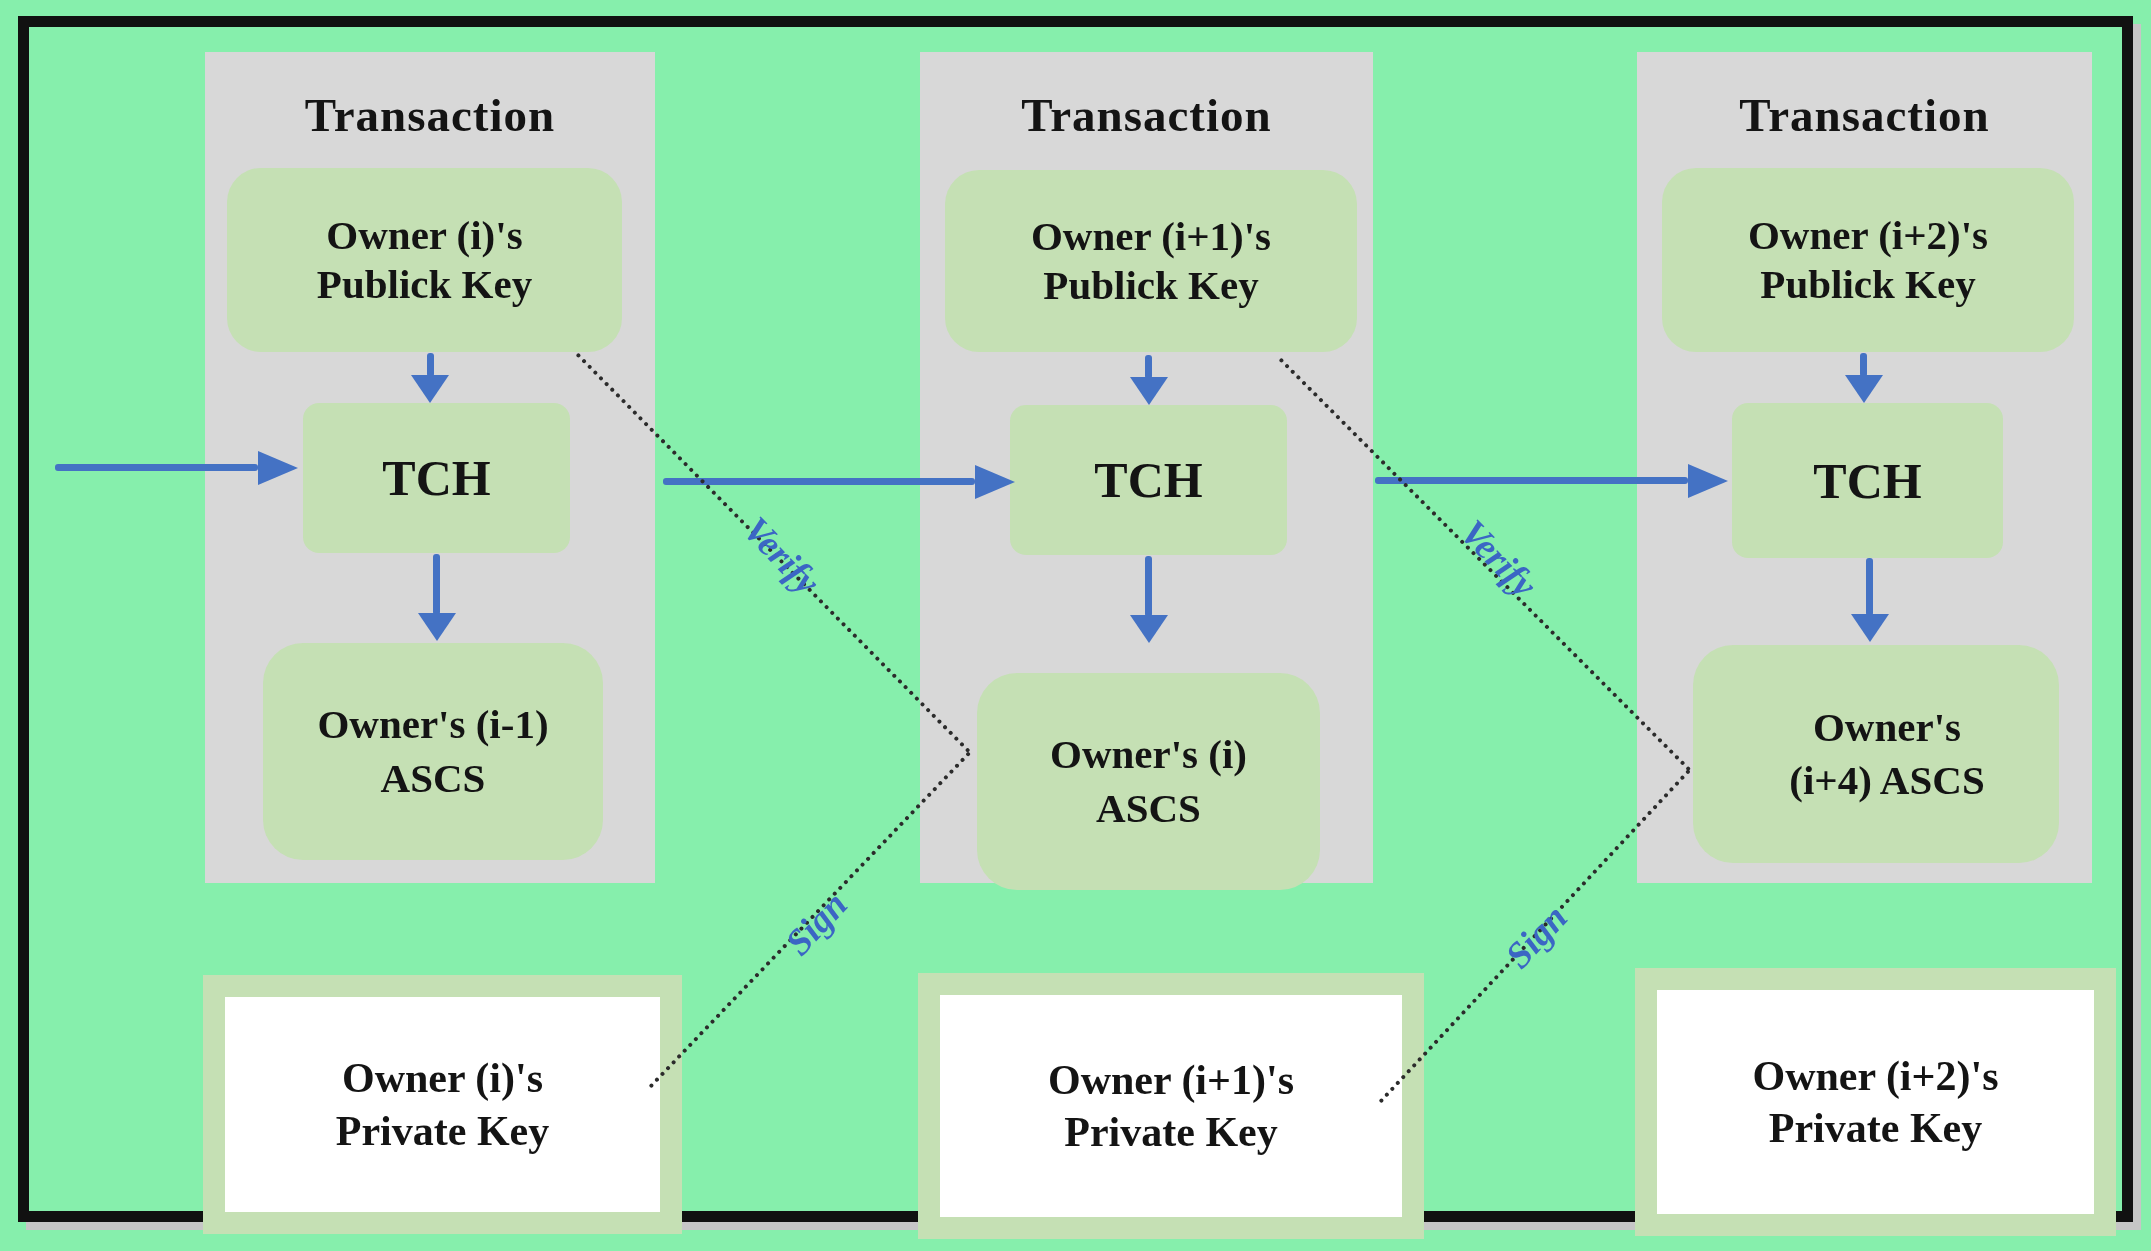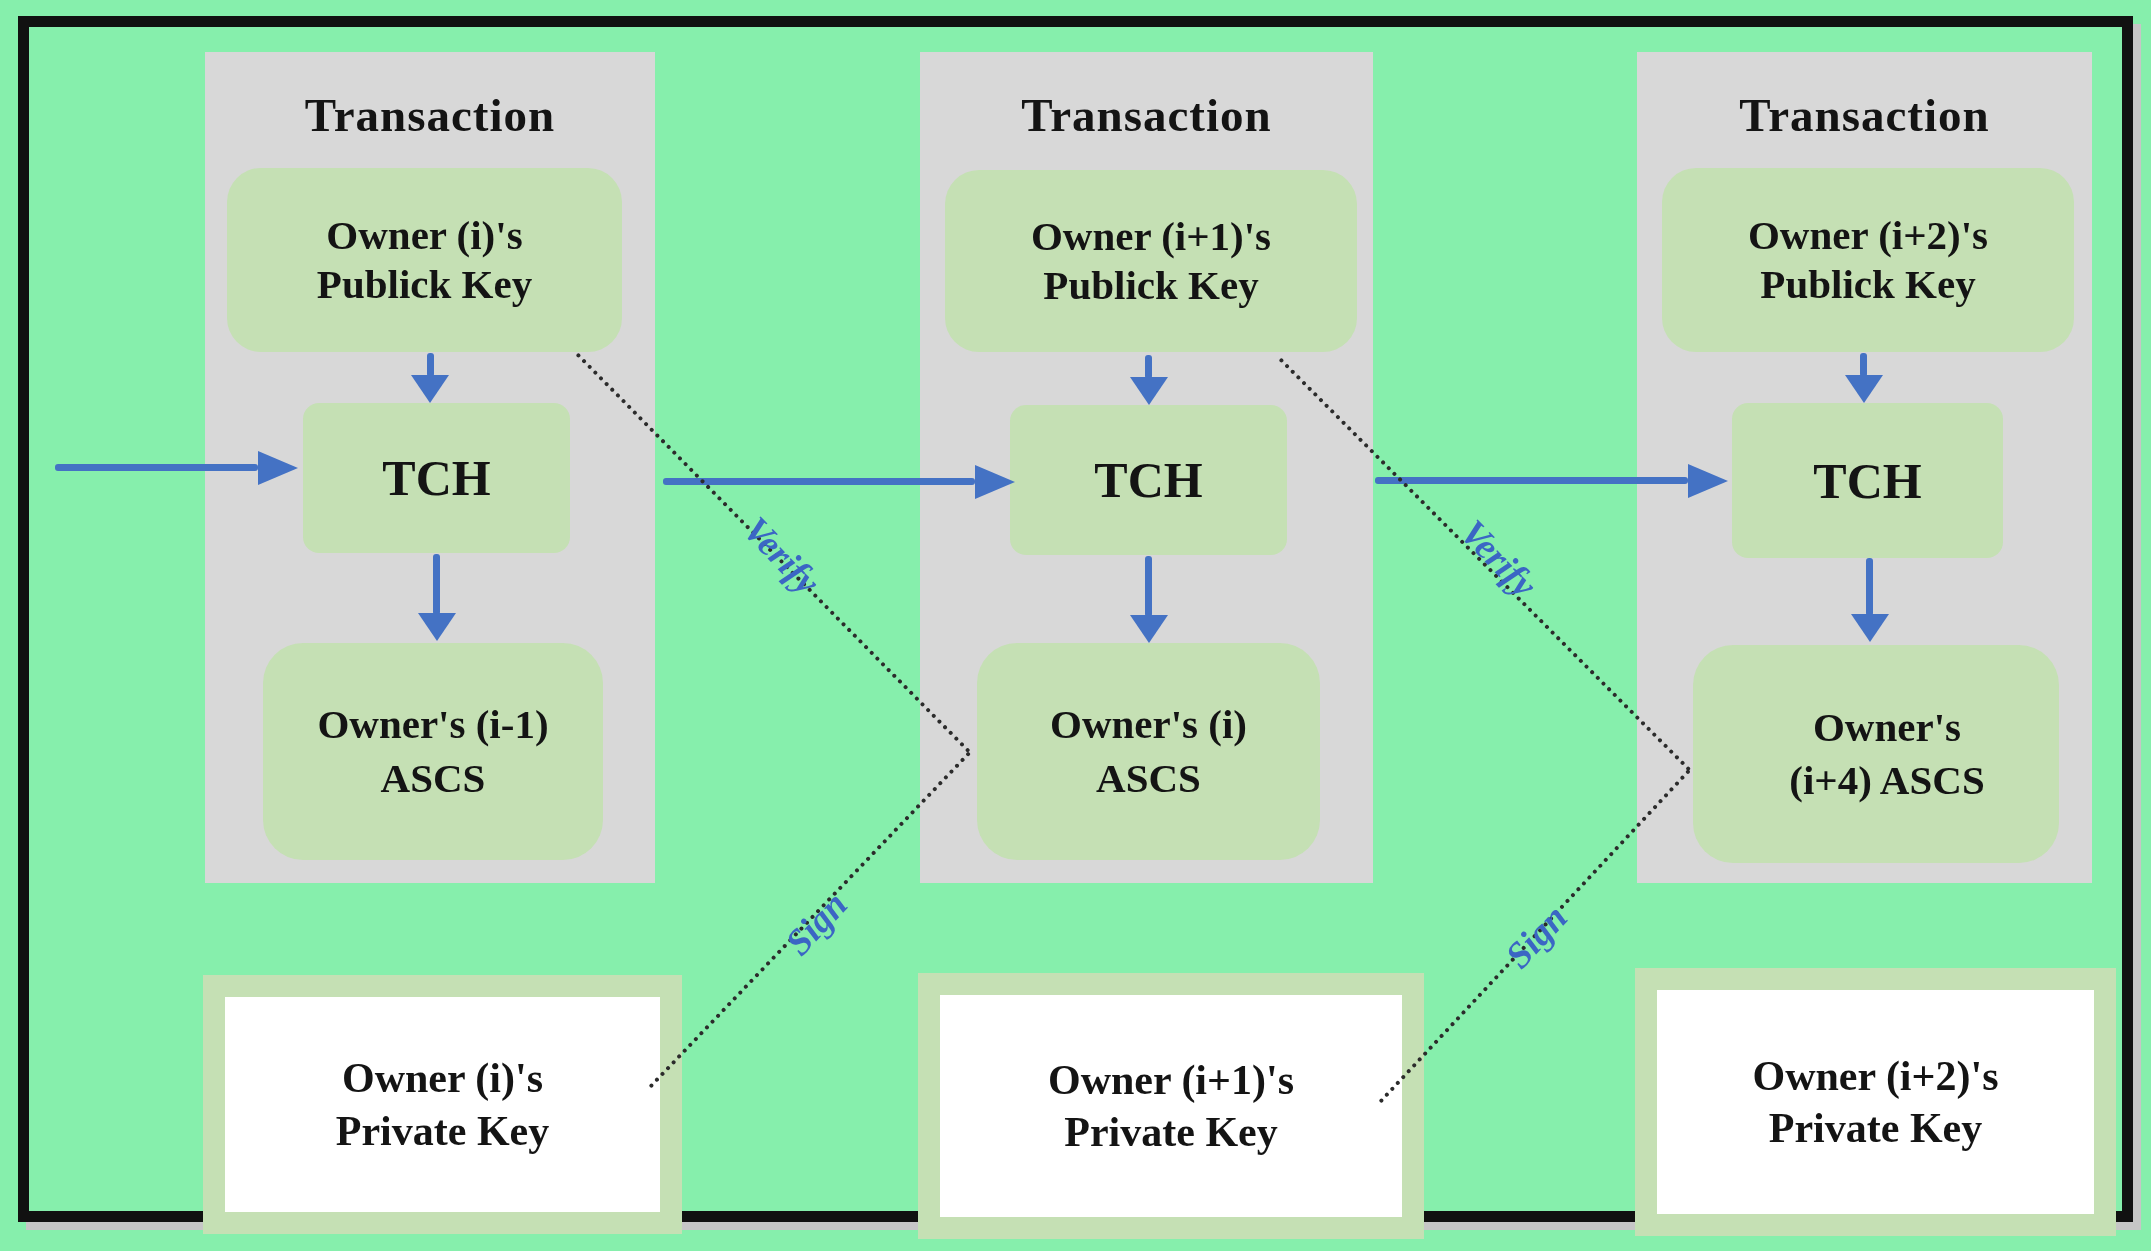--- a/index.html
+++ b/index.html
@@ -78,21 +78,21 @@
   <div class="panel" style="left:920px;width:453px;" data-name="transaction-panel-2">
     <div class="ptitle" data-name="transaction-title-2">Transaction</div>
   </div>
   <div class="gbox pub" style="left:945px;top:170px;width:412px;height:182px;" data-name="public-key-box-2">
     <span data-name="public-key-line1">Owner (i+1)'s</span>
     <span data-name="public-key-line2">Publick Key</span>
   </div>
   <div class="gbox tch" style="left:1010px;top:405px;width:277px;height:150px;" data-name="tch-box-2">
     <span data-name="tch-label">TCH</span>
   </div>
-  <div class="gbox ascs" style="left:977px;top:643px;width:343px;height:217px;align-items:center;" data-name="ascs-box-2">
+  <div class="gbox ascs" style="left:977px;top:673px;width:343px;height:217px;align-items:center;" data-name="ascs-box-2">
     <span data-name="ascs-line1">Owner's (i)</span>
     <span data-name="ascs-line2">ASCS</span>
   </div>
   <div class="privkey" style="left:918px;top:973px;width:462px;height:222px;" data-name="private-key-box-2">
     <span data-name="private-key-line1">Owner (i+1)'s</span>
     <span data-name="private-key-line2">Private Key</span>
   </div>
 
   <div class="panel" style="left:1637px;width:455px;" data-name="transaction-panel-3">
     <div class="ptitle" data-name="transaction-title-3">Transaction</div>

